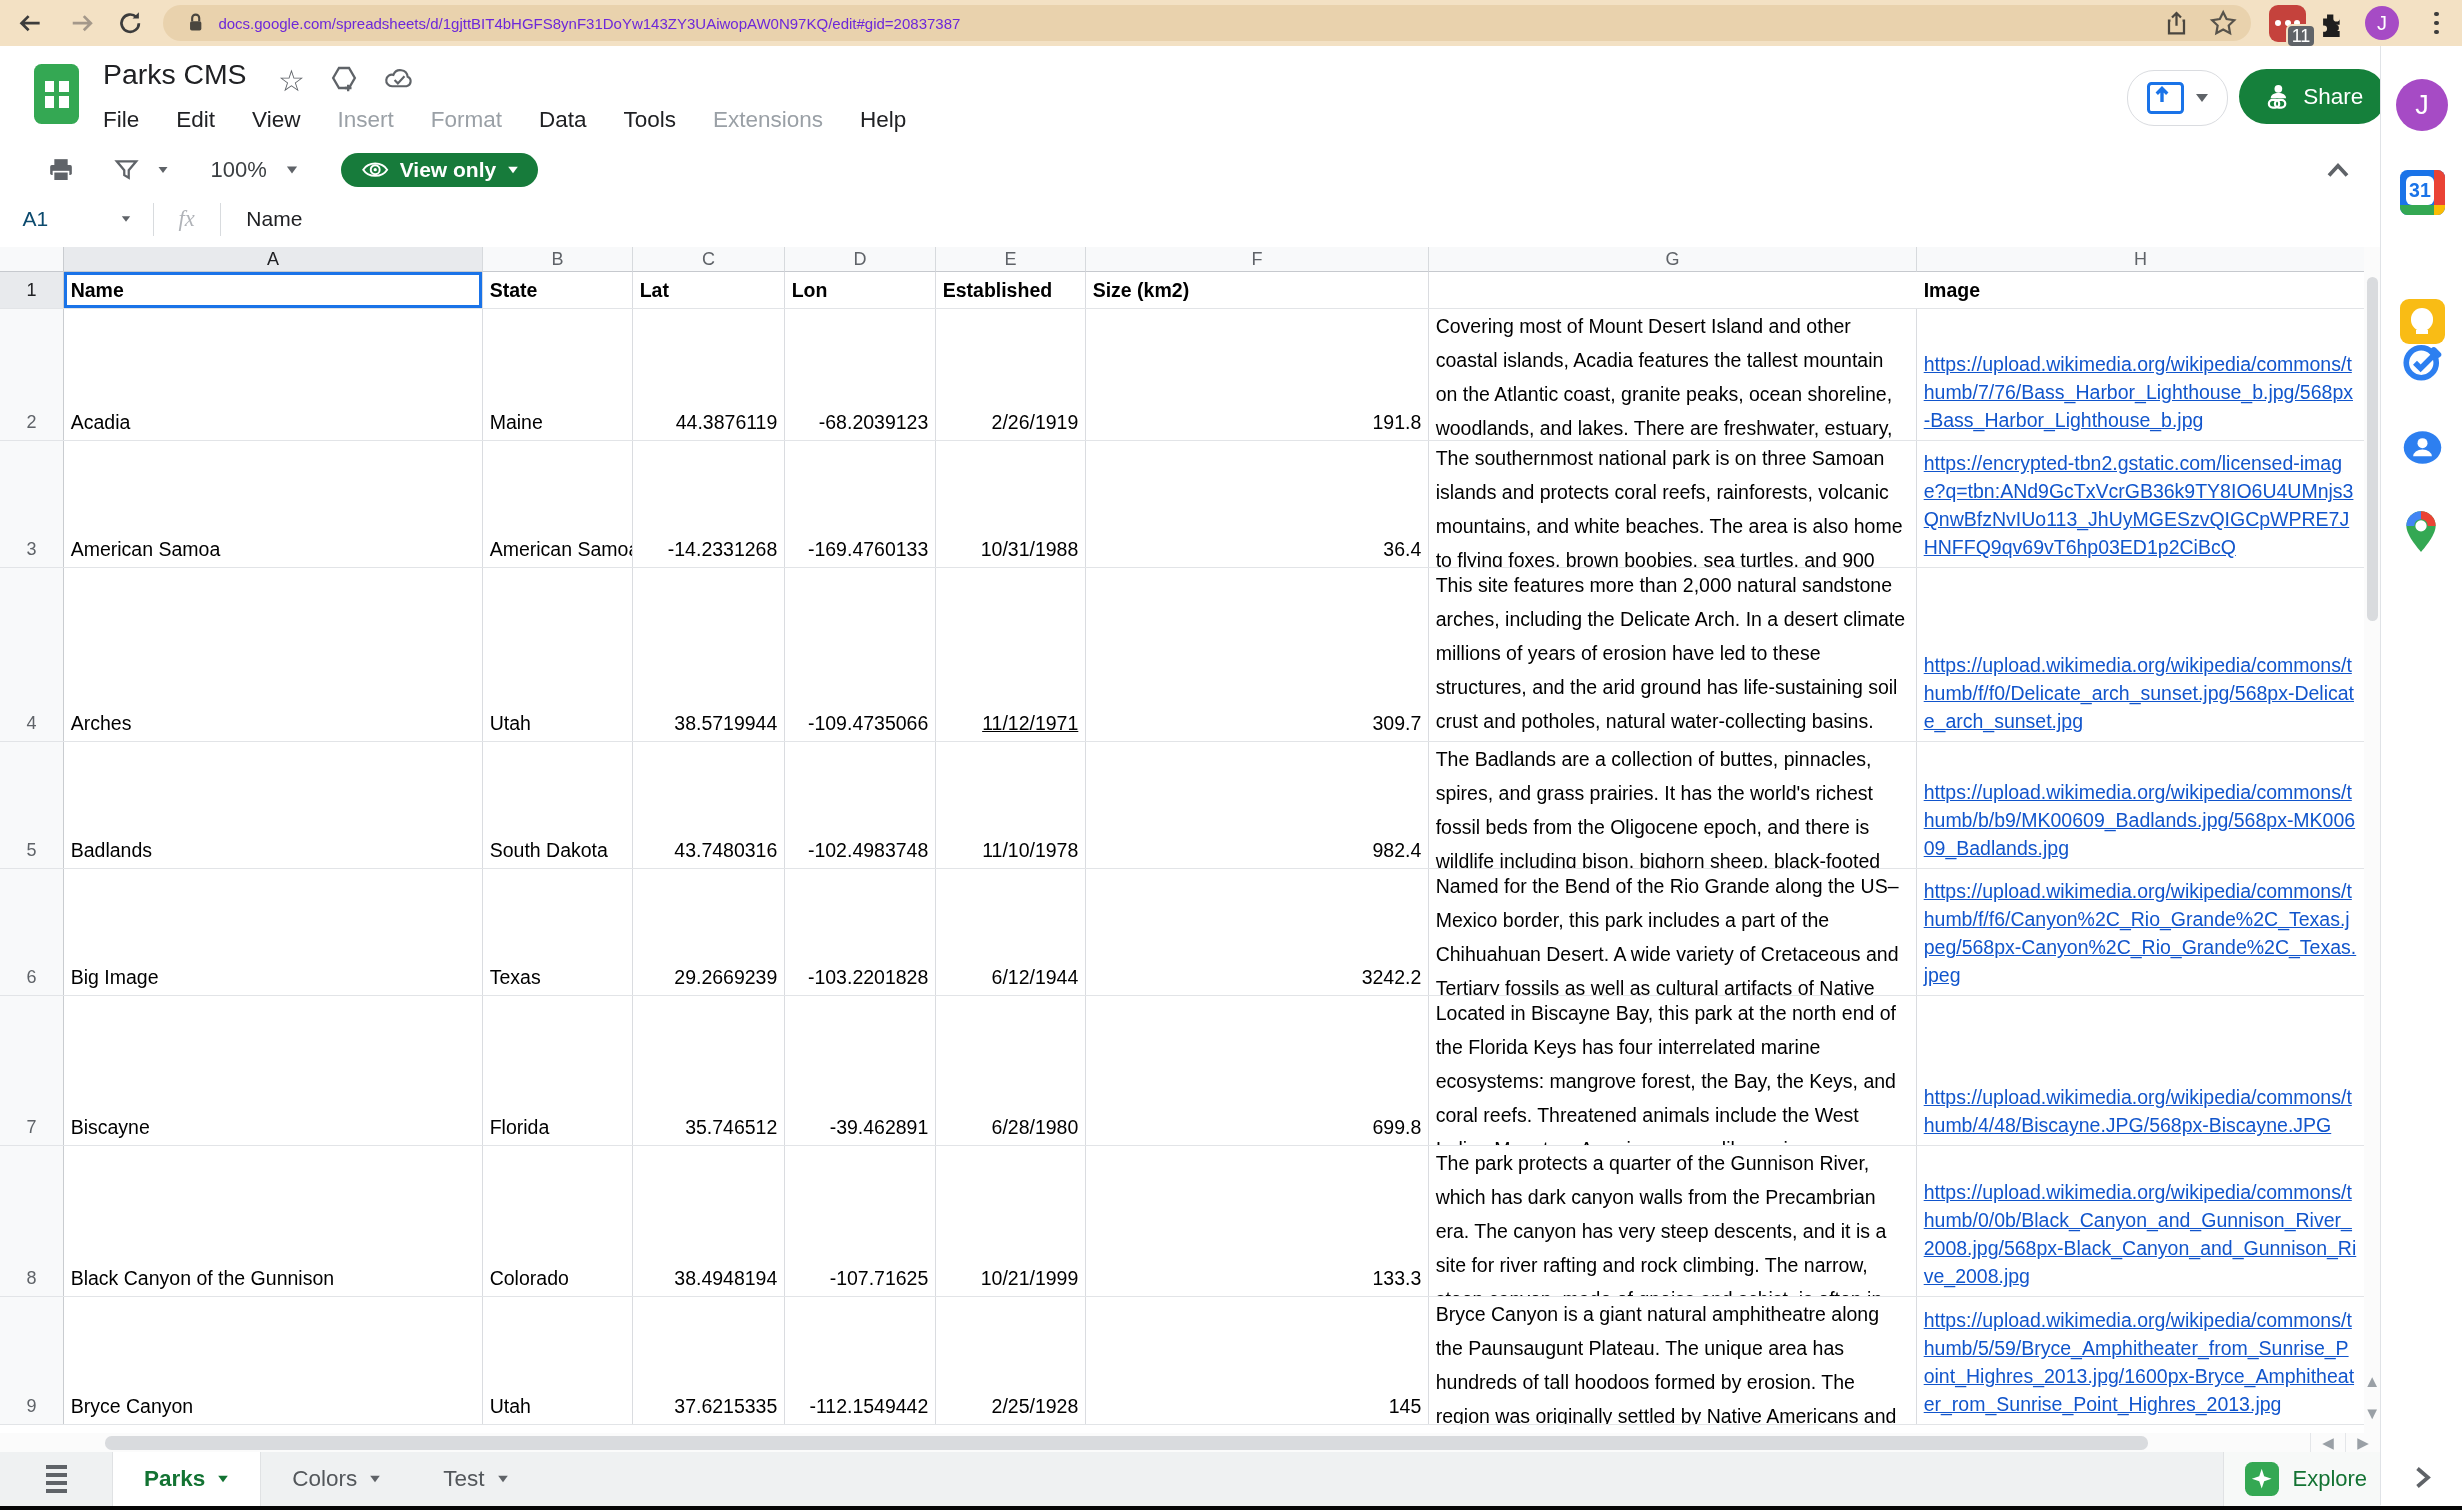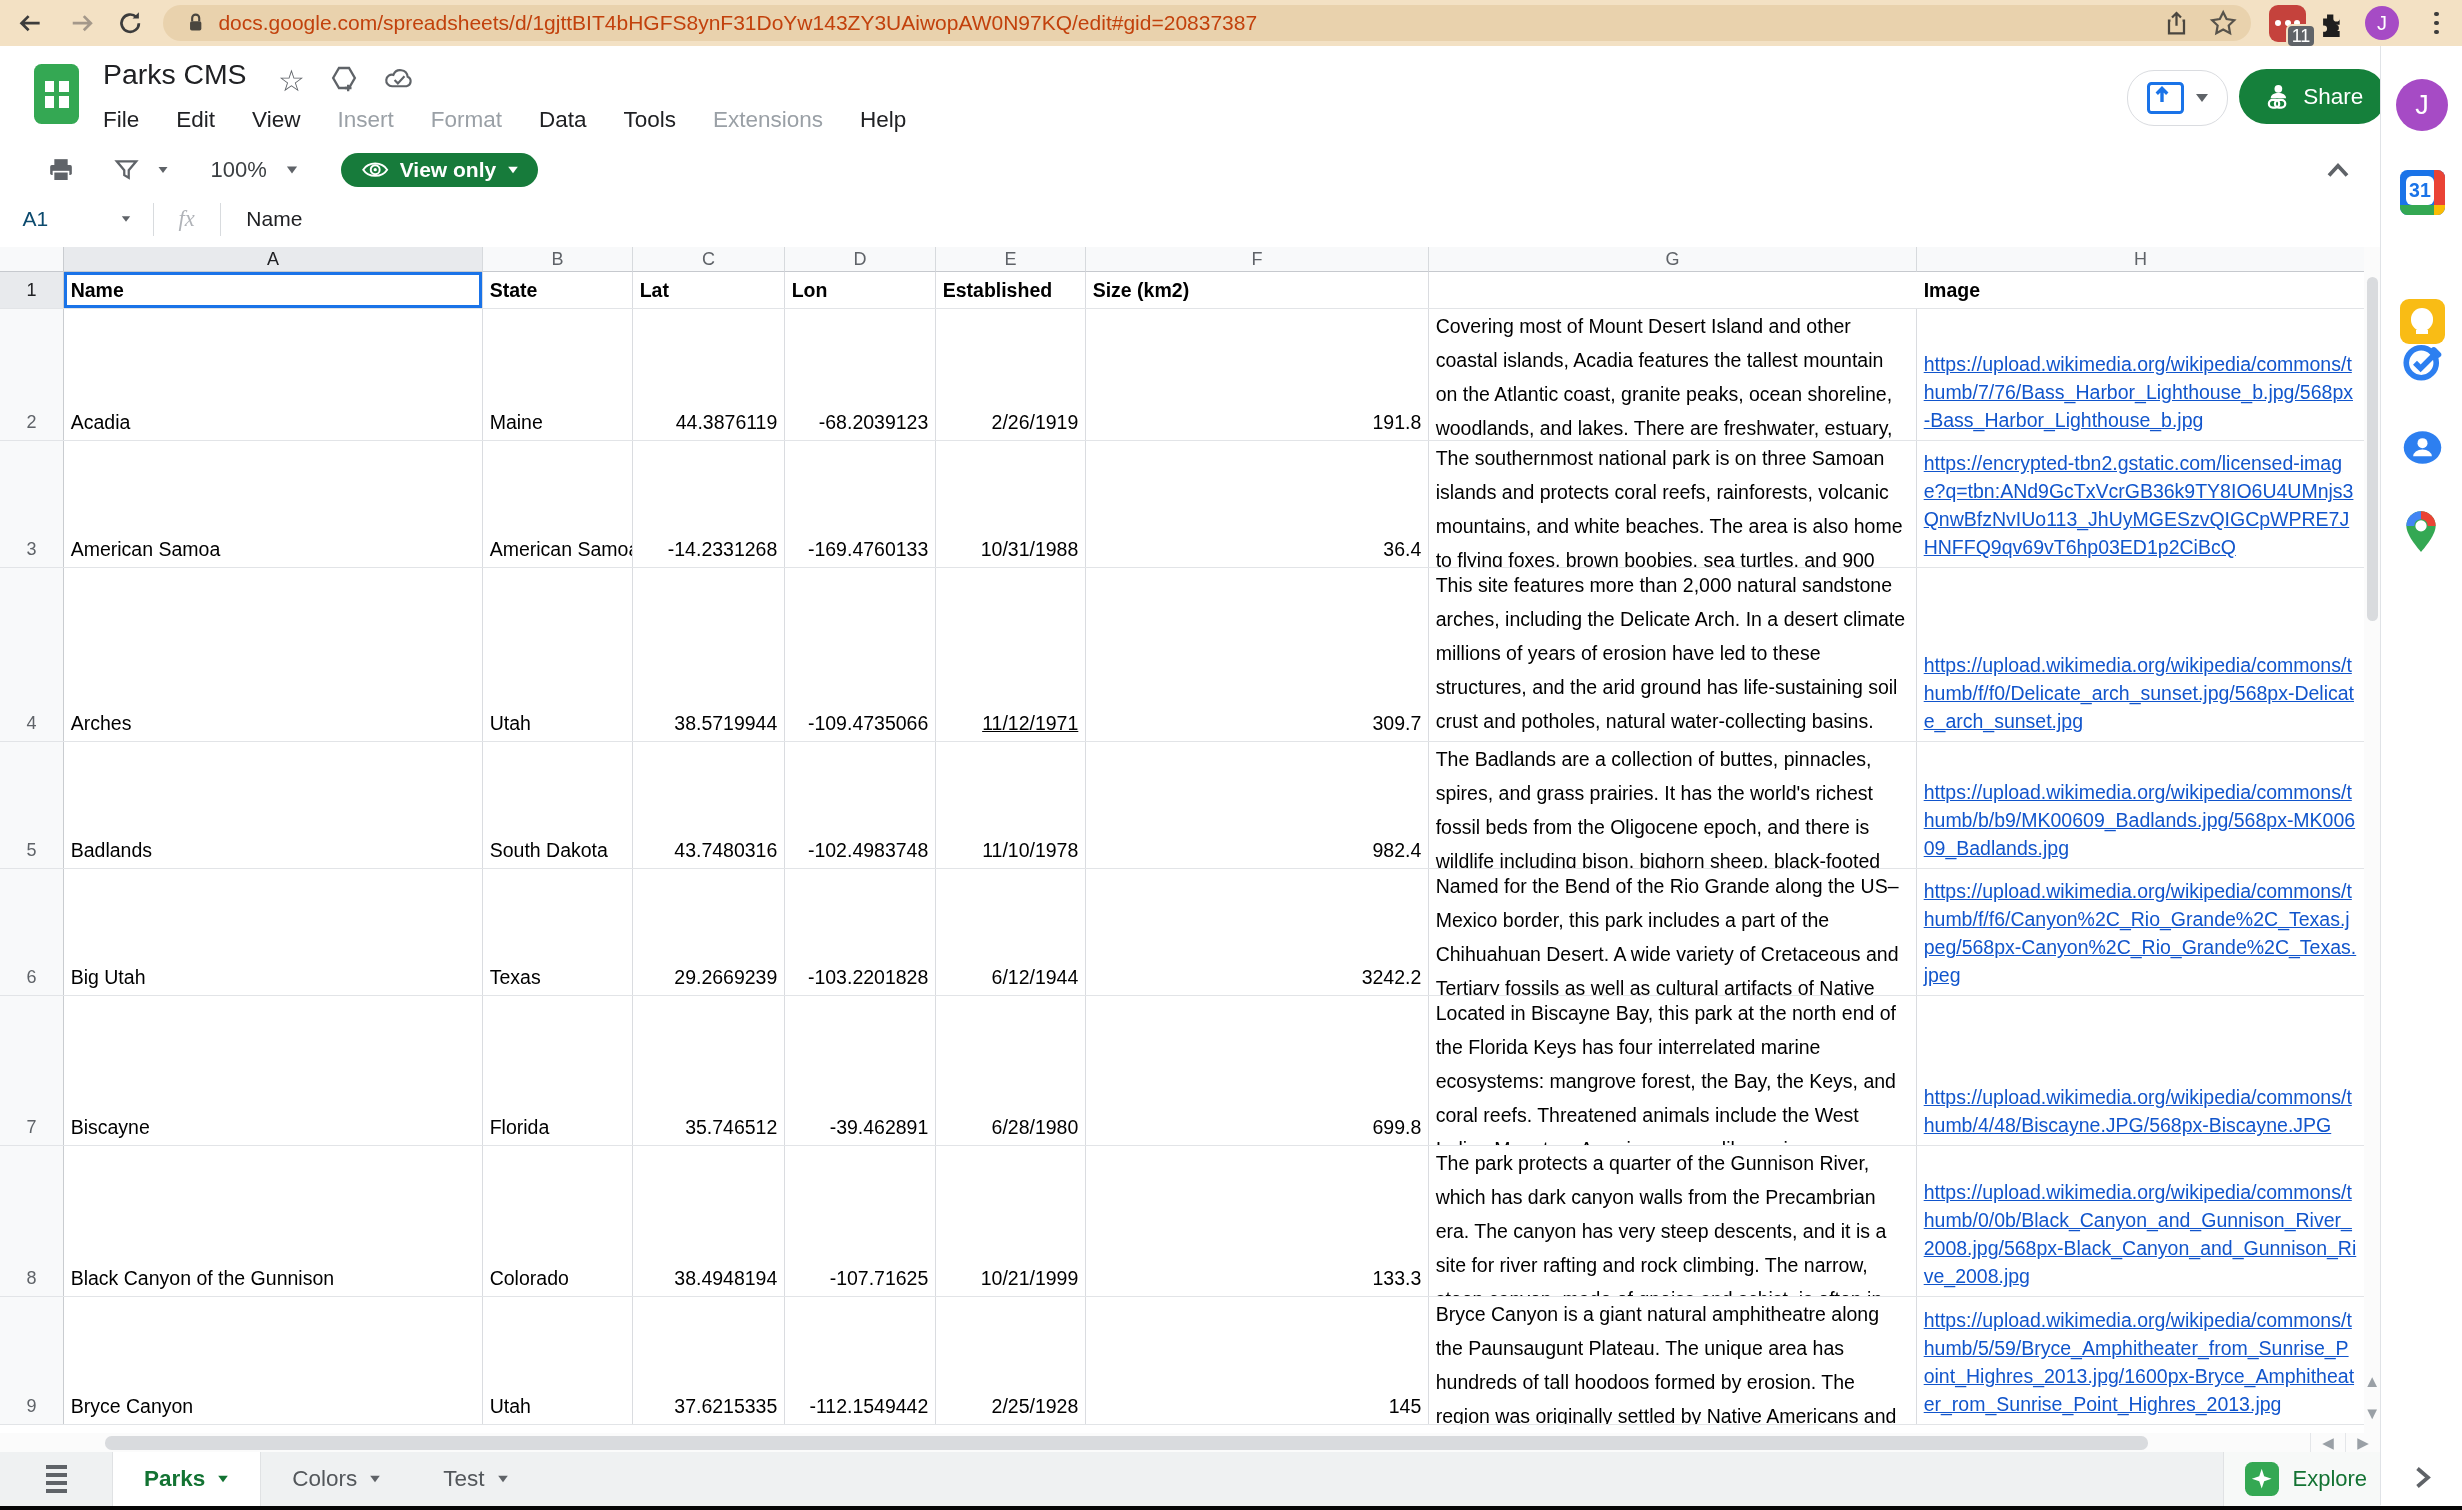--- a/index.html
+++ b/index.html
@@ -5,21 +5,21 @@
   html,body{margin:0;padding:0;background:#000;}
   #screen{position:relative;width:2462px;height:1510px;background:#fff;overflow:hidden;
           font-family:"Liberation Sans","DejaVu Sans",sans-serif;}
 
   
   .chrome-bar{position:absolute;left:0;top:0;width:2462px;height:46px;background:#F3E1C4;
               border-bottom:0.7px solid #E3CEA9;display:flex;align-items:center;}
   .nav-ico{position:absolute;top:6.7px;width:33px;height:33px;display:flex;align-items:center;justify-content:center;}
   .omnibox{position:absolute;left:163px;top:5.2px;width:2088px;height:36px;background:#E9D2AD;
            border-radius:19.5px;display:flex;align-items:center;}
-  .omni-url{font-size:21px;color:#c2410c;margin-left:10.5px;white-space:nowrap;overflow:hidden;}
+  .omni-url{font-size:15px;color:#6d28d9;margin-left:10.5px;white-space:nowrap;overflow:hidden;}
   .omni-right{position:absolute;right:13.5px;top:1.5px;display:flex;gap:19.5px;align-items:center;height:33px;}
   .ext-1p{position:absolute;left:2269px;top:4.5px;width:37px;height:37px;background:#C5423C;border-radius:9px;
           display:flex;align-items:center;justify-content:center;gap:3.7px;}
   .ext-1p i{width:6px;height:6px;border-radius:50%;background:#fff;display:block;}
   .ext-badge{position:absolute;left:2286px;top:24px;min-width:30px;height:24px;background:#5F6368;border-radius:6px;
              color:#fff;font-size:18px;display:flex;align-items:center;justify-content:center;border:2.2px solid #F3E1C4;box-sizing:border-box;}
   .chrome-avatar{position:absolute;left:2365px;top:6px;width:34px;height:34px;border-radius:50%;background:#A64BC5;
                  color:#fff;font-size:20px;display:flex;align-items:center;justify-content:center;}
   .kebab{position:absolute;left:2423px;top:9.7px;width:27px;height:27px;display:flex;flex-direction:column;
          align-items:center;justify-content:center;gap:4.5px;}
@@ -344,21 +344,21 @@
           <div class="cell ar" style="width: 343px;">982.4</div>
           <div class="cell desc" style="width: 488px;">
             <span>The Badlands are a collection of buttes, pinnacles, spires, and grass prairies. It has the world's richest fossil beds from the Oligocene epoch, and there is wildlife including bison, bighorn sheep, black-footed ferrets, and swift foxes.[9]</span>
           </div>
           <div class="cell img" style="width: 448px;">
             <a class="cell-link">https://upload.wikimedia.org/wikipedia/commons/thumb/b/b9/MK00609_Badlands.jpg/568px-MK00609_Badlands.jpg</a>
           </div>
         </div>
         <div class="grid-row" style="height: 127px;">
           <div class="rownum">6</div>
-          <div class="cell al" style="width: 419px;">Big Utah</div>
+          <div class="cell al" style="width: 419px;">Big Image</div>
           <div class="cell al" style="width: 150px;">Texas</div>
           <div class="cell ar" style="width: 152px;">29.2669239</div>
           <div class="cell ar" style="width: 151px;">-103.2201828</div>
           <div class="cell ar" style="width: 150px;">6/12/1944</div>
           <div class="cell ar" style="width: 343px;">3242.2</div>
           <div class="cell desc" style="width: 488px;">
             <span>Named for the Bend of the Rio Grande along the US–Mexico border, this park includes a part of the Chihuahuan Desert. A wide variety of Cretaceous and Tertiary fossils as well as cultural artifacts of Native Americans exist within its borders.[10]</span>
           </div>
           <div class="cell img" style="width: 448px;">
             <a class="cell-link">https://upload.wikimedia.org/wikipedia/commons/thumb/f/f6/Canyon%2C_Rio_Grande%2C_Texas.jpeg/568px-Canyon%2C_Rio_Grande%2C_Texas.jpeg</a>

